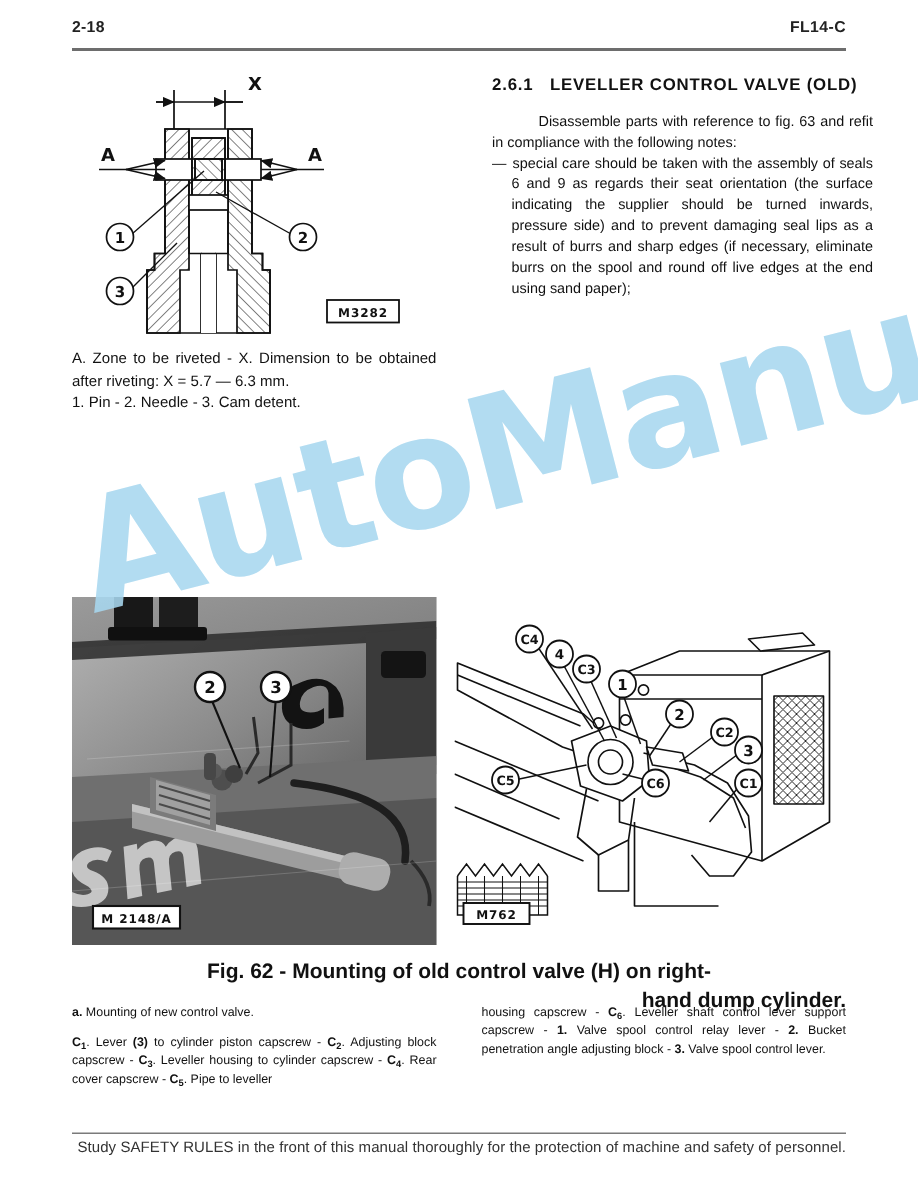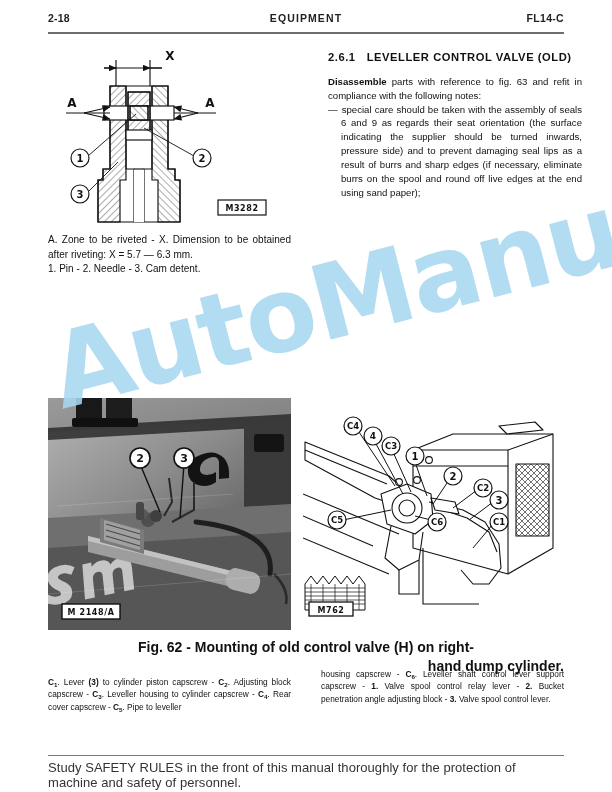--- a/index.html
+++ b/index.html
@@ -115,21 +115,21 @@
     color: #111;
     margin: 7px 0 0 0;
   }
   .body-par {
     font-size: 9.6px;
     line-height: 1.44;
     text-align: justify;
     color: #111;
     margin-top: 12px;
   }
-  .body-par b { font-weight: bold; }
+  .body-par b { font-weight: normal; margin-left: 31px; }
   .bullet-par {
     font-size: 9.6px;
     line-height: 1.44;
     text-align: justify;
     color: #111;
     padding-left: 13px;
     text-indent: -13px;
   }
   .bullet-par .dash { letter-spacing: 1px; }
 
@@ -212,22 +212,22 @@
     top: 755px;
     width: 516px;
     height: 1px;
     background: #7a7a7a;
   }
   .footer-text {
     position: absolute;
     left: 48px;
     top: 760px;
     width: 516px;
-    text-align: left;
-    font-size: 13px;
+    text-align: right;
+    font-size: 10px;
     color: #333;
     letter-spacing: 0.05px;
   }
 
   
   .watermark {
     position: absolute;
     left: 38px;
     top: 255px;
     width: 560px;
@@ -260,21 +260,20 @@
   }
 </style>
 </head>
 <body>
 
 <div class="page">
 
   <div class="header">
     <div class="header-row">
       <div class="header-page">2-18</div>
-      <div class="header-title">EQUIPMENT</div>
       <div class="header-code">FL14-C</div>
     </div>
     <div class="header-rule"></div>
   </div>
 
   <div class="col-left">
 
     <div class="fig61-box">
       <svg class="fig61-svg" width="243" height="182" viewBox="0 0 243 182">
         <defs>
@@ -579,20 +578,23 @@
   </div>
 
   <div class="fig62-caption">
     <span>Fig. 62 -</span>
     <span>Mounting of old control valve (H) on right-</span>
     <span class="l2">hand dump cylinder.</span>
   </div>
 
   <div class="bottom-legends">
     <div class="bl-col left">
+      <div class="bl-head">
+        <b>a.</b><span> Mounting of new control valve.</span>
+      </div>
       <div class="bl-body">
         <b>C<sub>1</sub></b>. Lever <b>(3)</b> to cylinder piston capscrew - <b>C<sub>2</sub></b>. Adjusting block capscrew - <b>C<sub>3</sub></b>. Leveller housing to cylinder capscrew - <b>C<sub>4</sub></b>. Rear cover capscrew - <b>C<sub>5</sub></b>. Pipe to leveller
       </div>
     </div>
     <div class="bl-col right">
       <div class="bl-body">
         housing capscrew - <b>C<sub>6</sub></b>. Leveller shaft control lever support capscrew - <b>1.</b> Valve spool control relay lever - <b>2.</b> Bucket penetration angle adjusting block - <b>3.</b> Valve spool control lever.
       </div>
     </div>
   </div>

